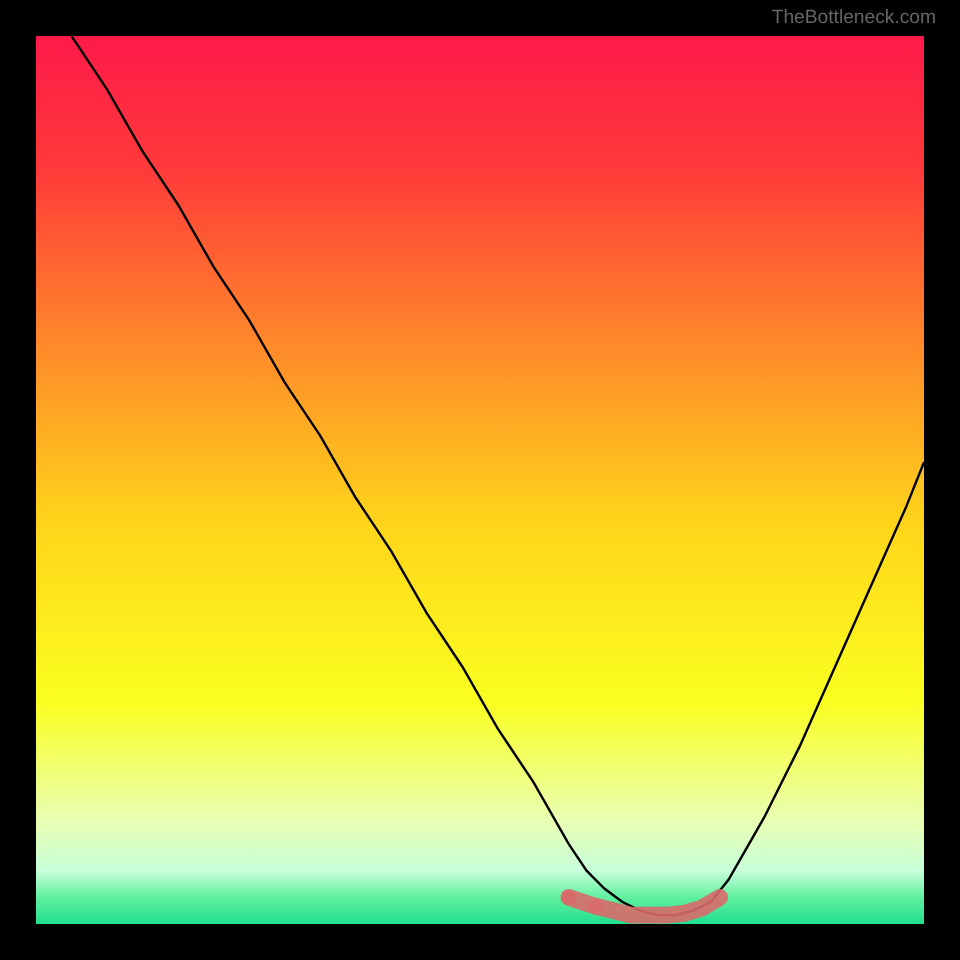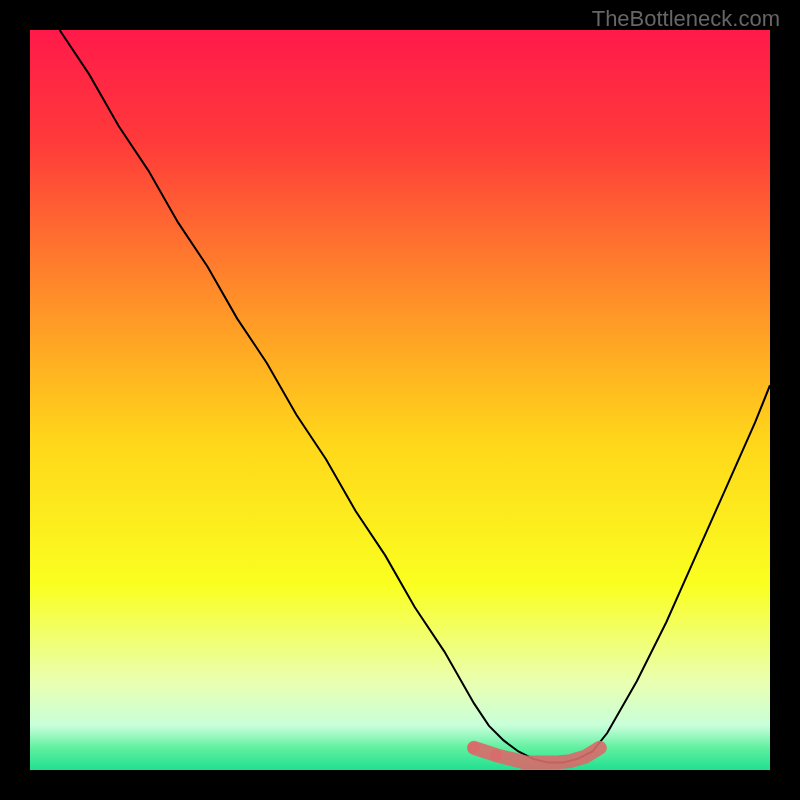--- a/index.html
+++ b/index.html
@@ -9,21 +9,21 @@
     height: 800px;
     background: #000;
     position: relative;
     font-family: Arial, sans-serif;
   }
   .watermark {
     position: absolute;
     top: 6px;
     right: 20px;
     color: #666;
-    font-size: 22px;
+    font-size: 16px;
     font-weight: 500;
     z-index: 10;
   }
   .plot-area {
     position: absolute;
     left: 30px;
     top: 30px;
     width: 740px;
     height: 740px;
   }

